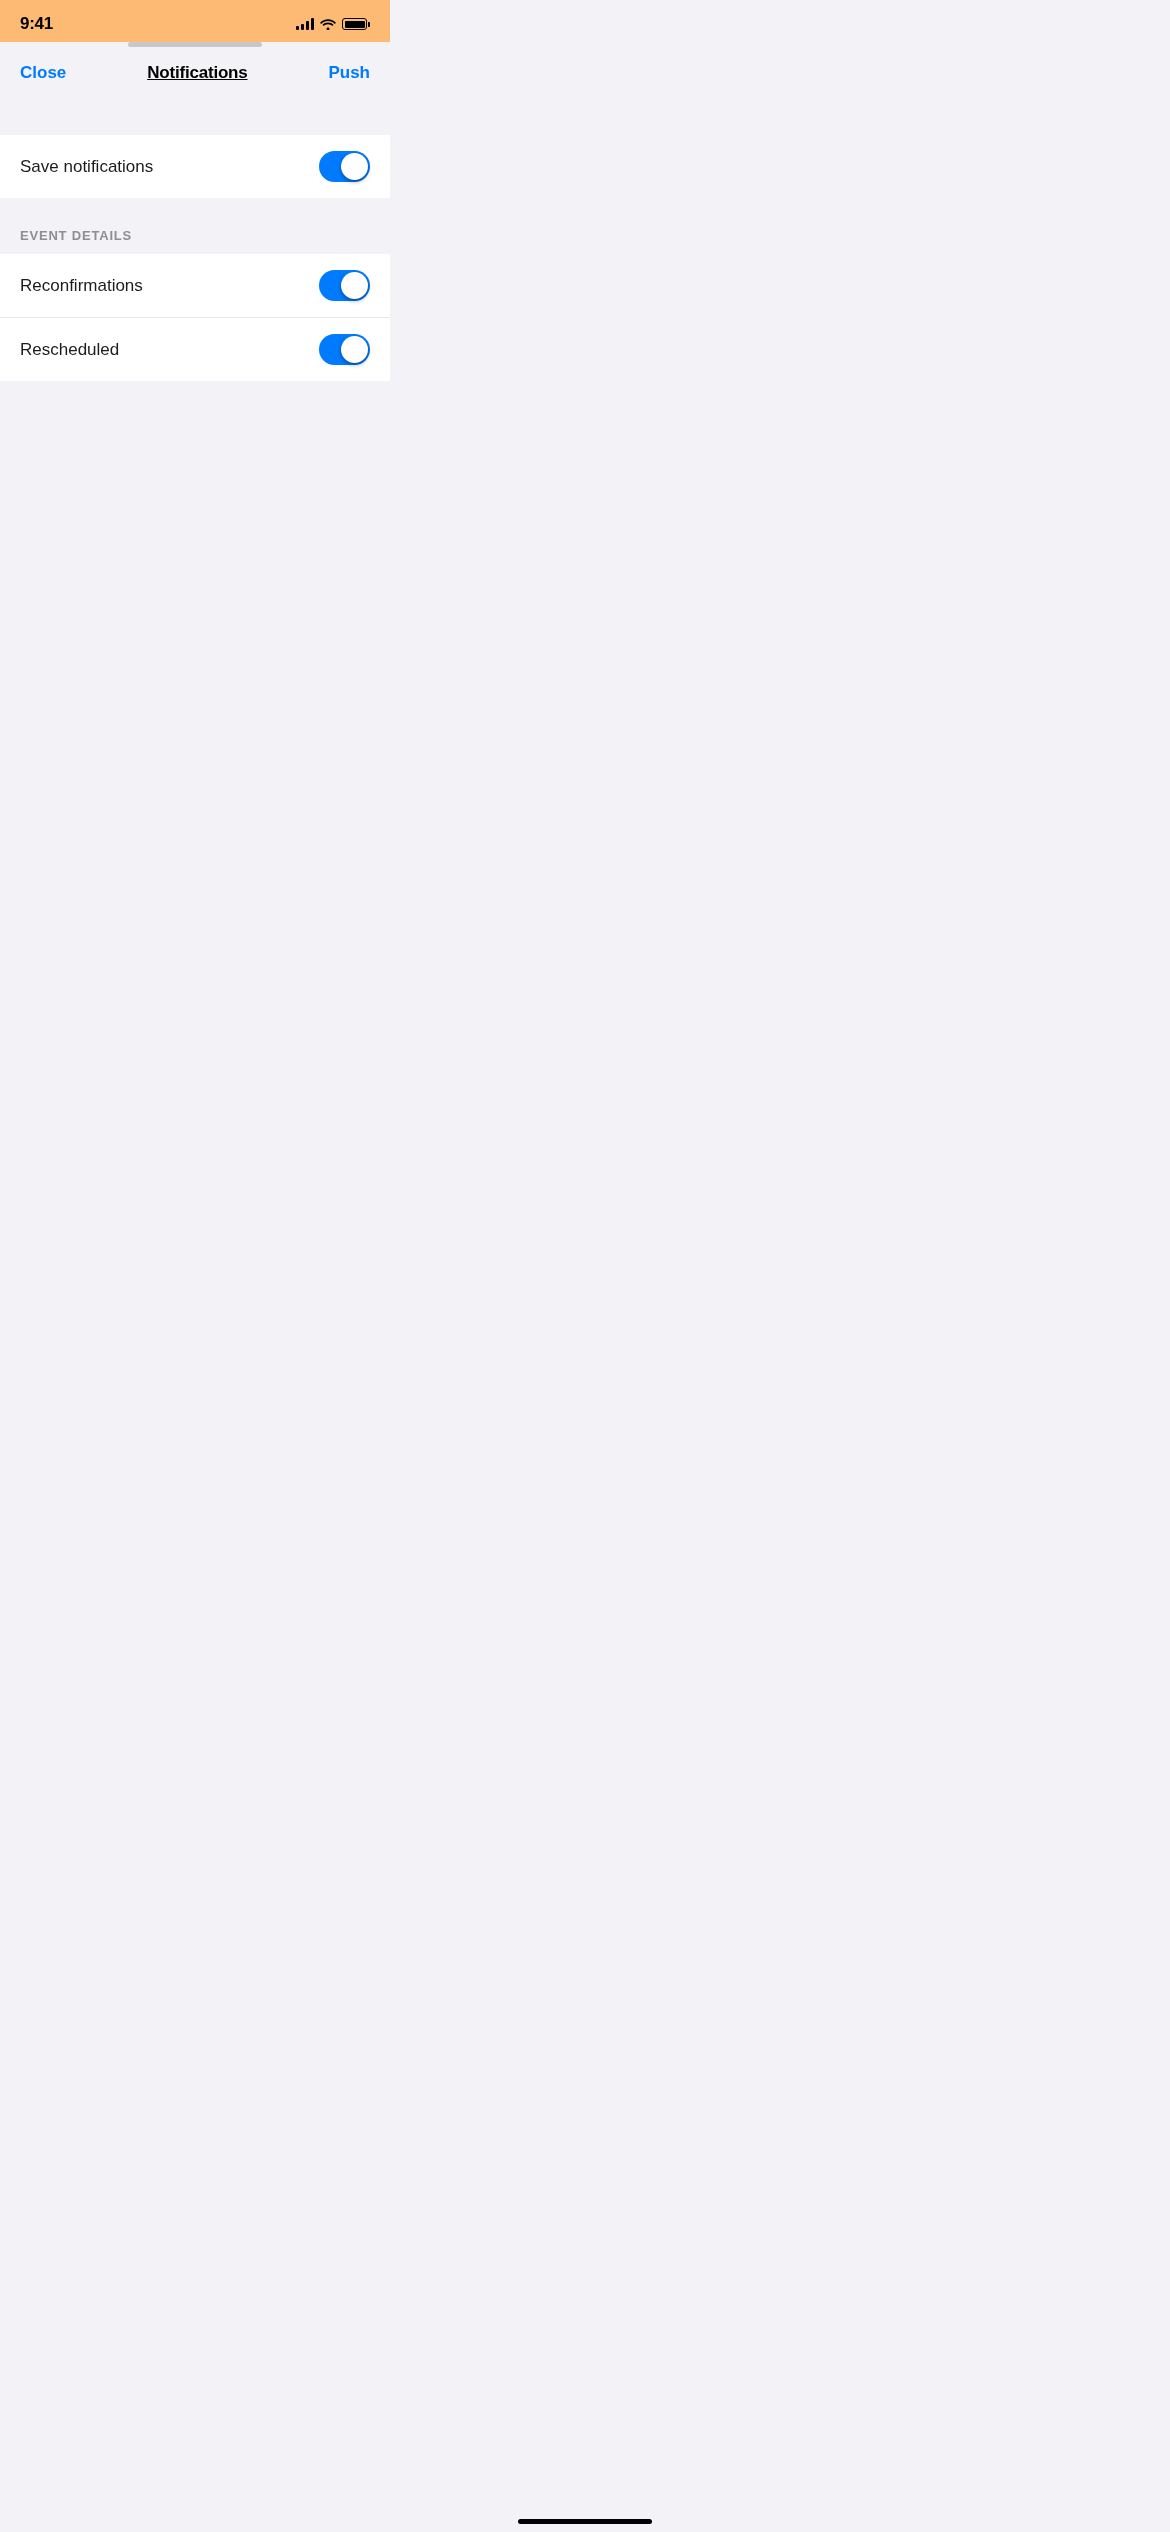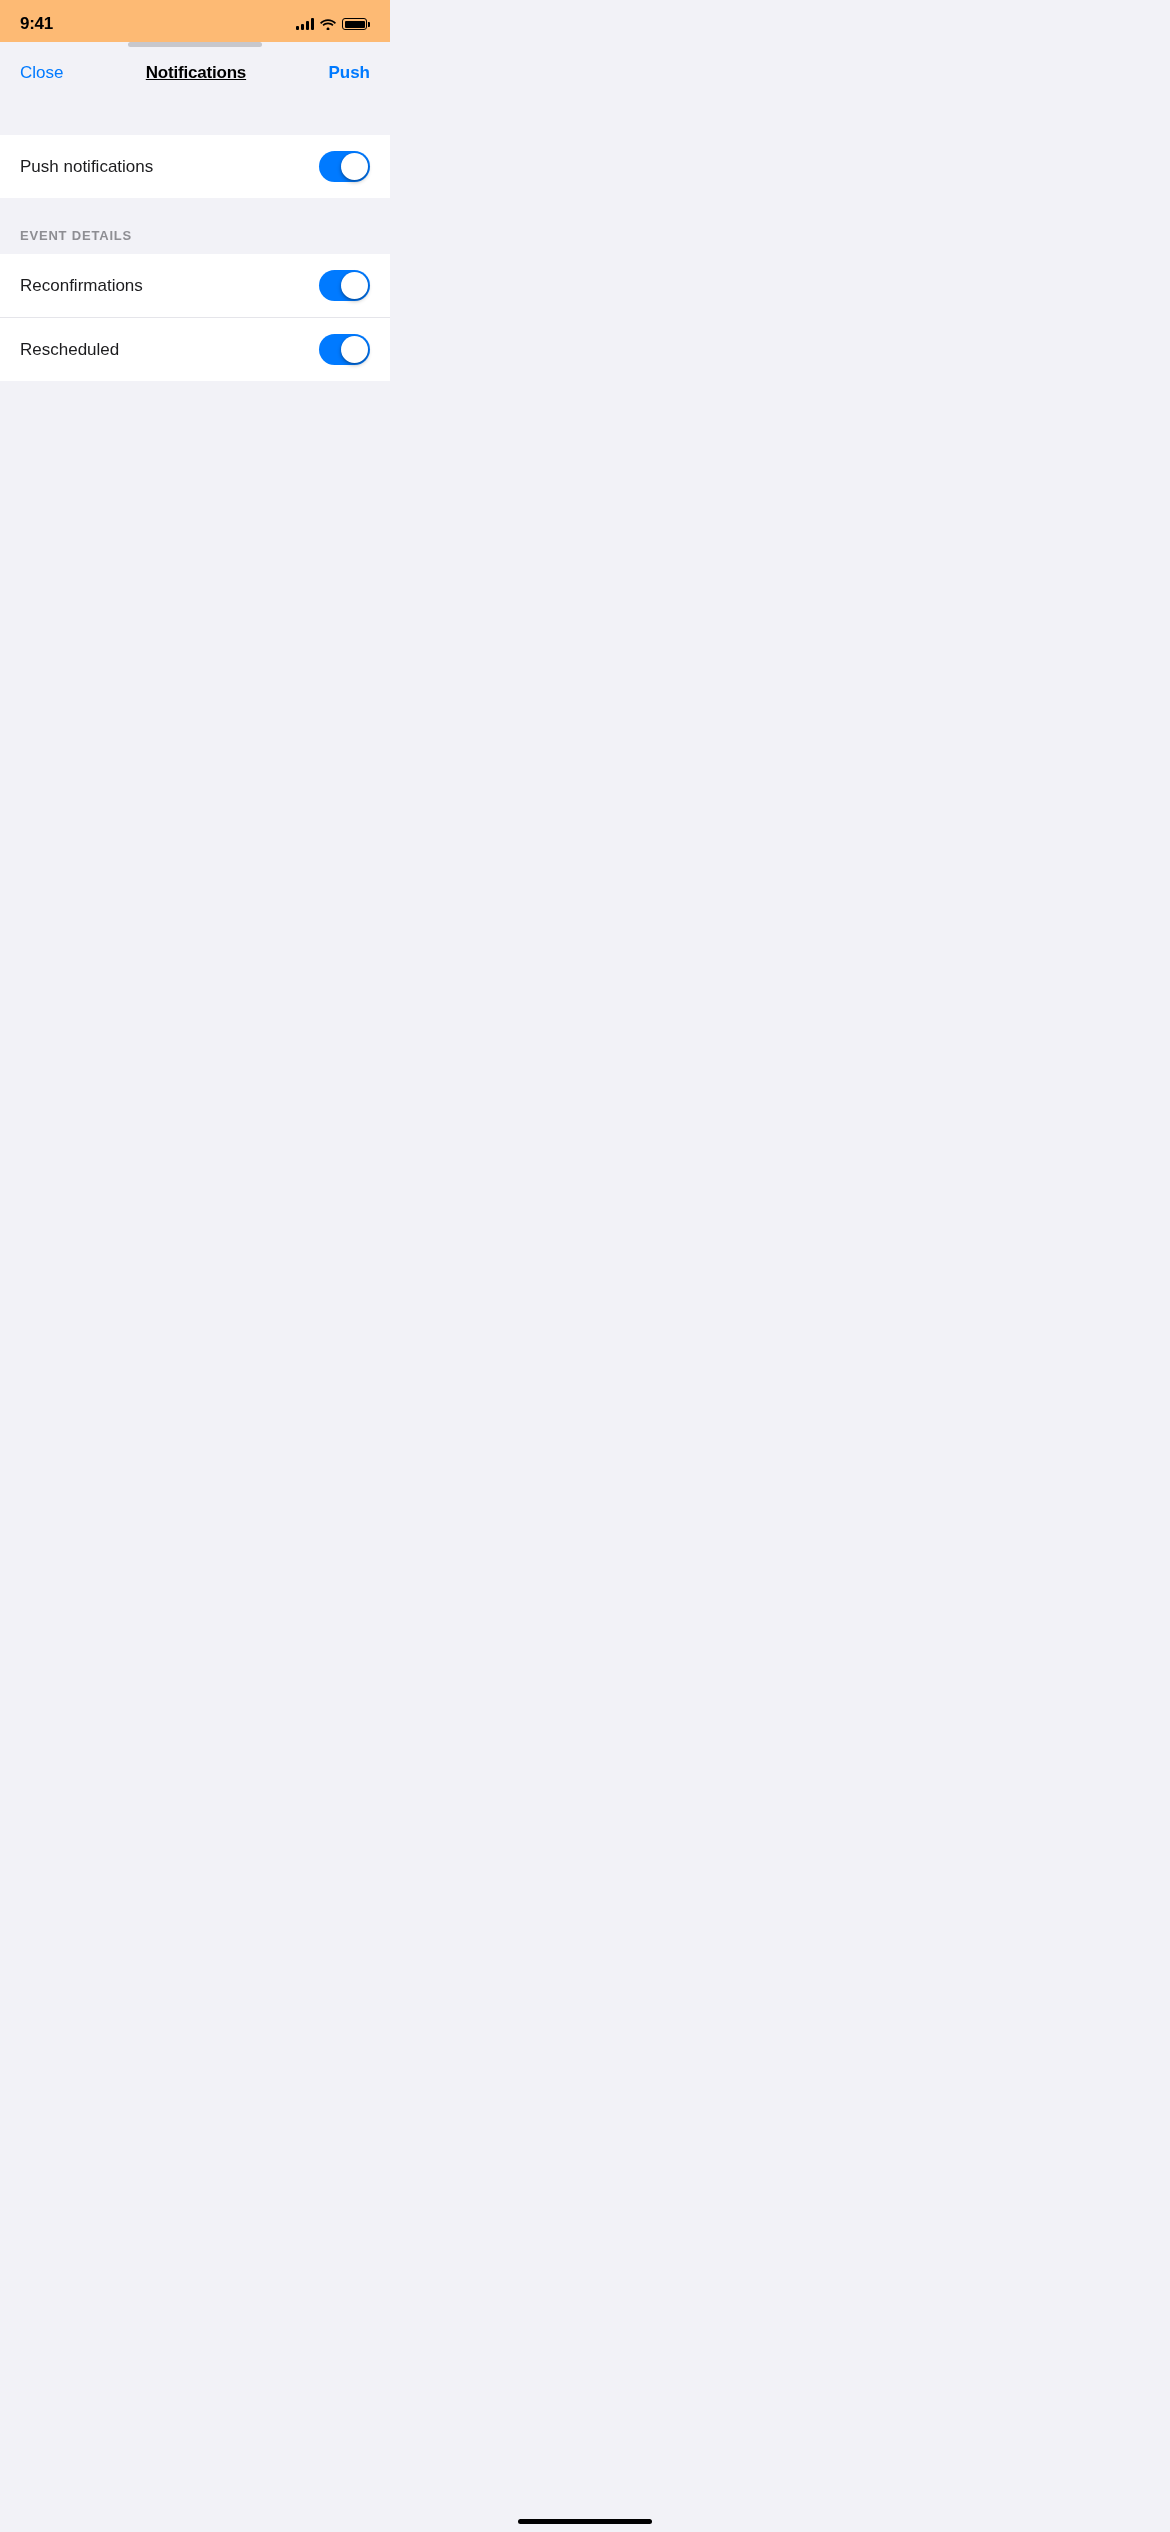--- a/index.html
+++ b/index.html
@@ -100,21 +100,21 @@
       display: flex;
       justify-content: space-between;
       align-items: center;
       padding: 8px 20px 12px;
       background: #f2f2f7;
     }
 
     .nav-close {
       font-size: 17px;
       color: #007aff;
-      font-weight: 400;
+      font-weight: 700;
       cursor: pointer;
     }
 
     .nav-title {
       font-size: 17px;
       font-weight: 600;
       color: #000;
       letter-spacing: -0.2px;
       text-decoration: underline;
     }
@@ -276,21 +276,21 @@
   <span class="nav-close">Close</span>
   <span class="nav-title">Notifications</span>
   <span class="nav-save">Push</span>
 </div>
 
 <div class="content">
 
   <div class="spacer-section"></div>
   <div class="settings-section">
     <div class="settings-row">
-      <span class="settings-label">Push notifications</span>
+      <span class="settings-label">Save notifications</span>
       <label class="toggle">
         <input type="checkbox" checked="" style="">
         <div class="toggle-track blue">
           <div class="toggle-thumb"></div>
         </div>
       </label>
     </div>
   </div>
 
   <div class="section-header-container">

